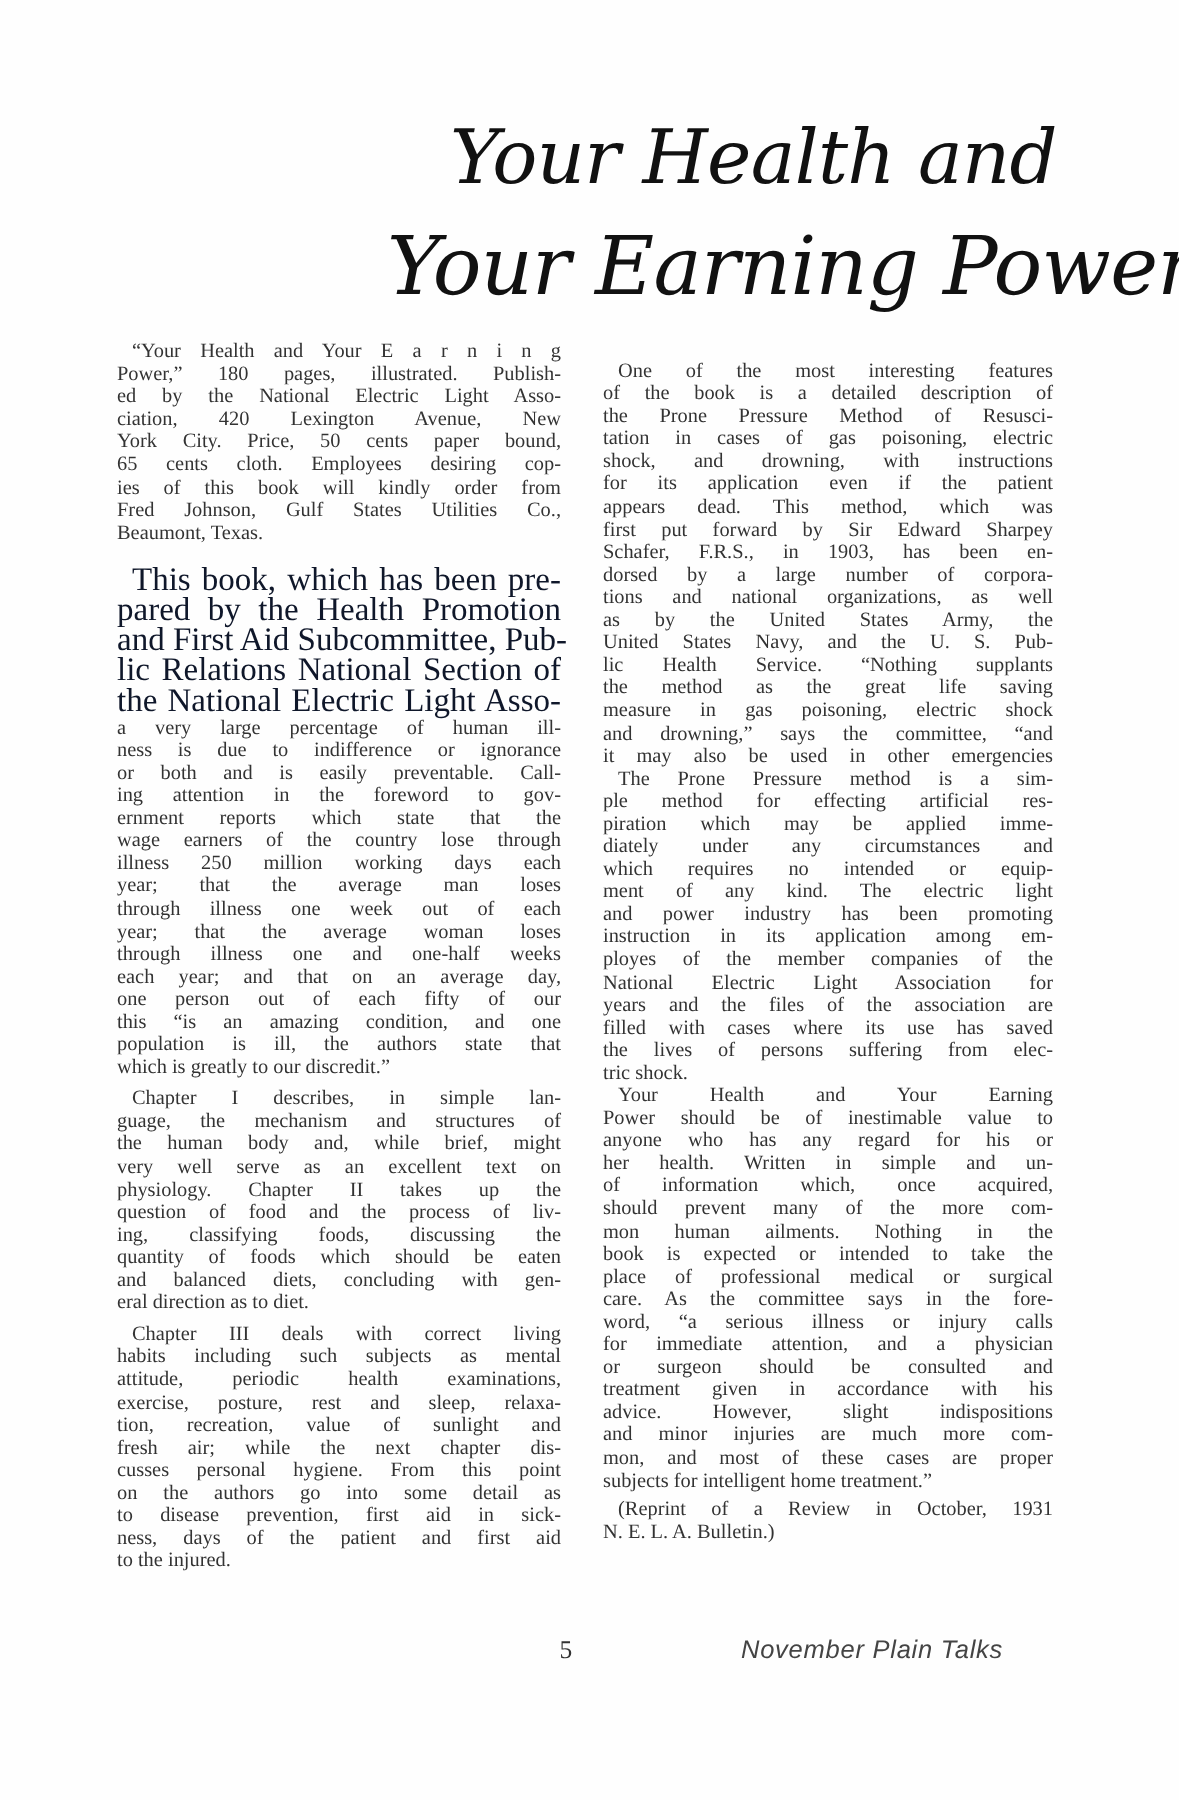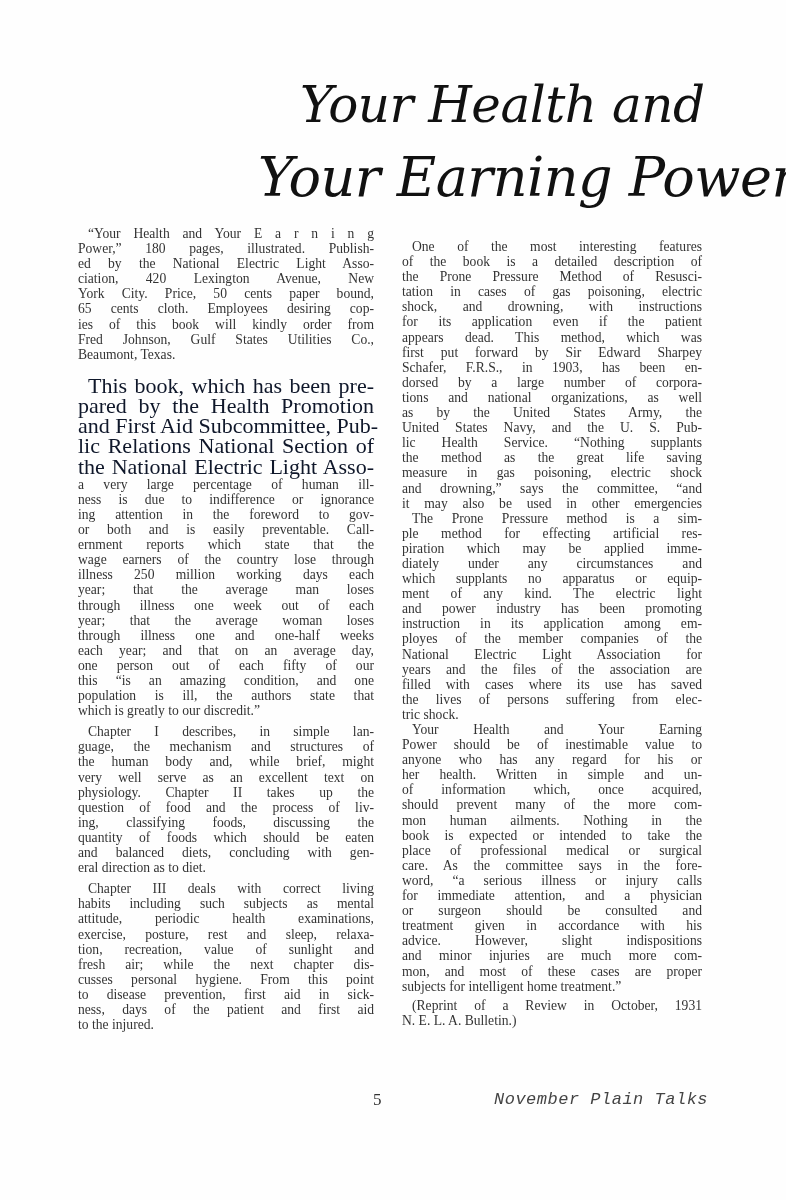--- a/index.html
+++ b/index.html
@@ -9,21 +9,21 @@
   .title-2 { left: 258px; top: 146px; font-size: 54px; }
   .col { position: absolute; font-family: "Liberation Serif", serif; color: #333; }
   .col-left { left: 78px; width: 296px; }
   .col-right { left: 402px; width: 300px; }
   .line { display: block; text-align: justify; text-align-last: justify; white-space: nowrap; height: 15.1px; line-height: 15.1px; font-size: 13.6px; }
   .line.last { text-align-last: left; }
   .line.indent { padding-left: 10px; }
   .lead .line { font-size: 22px; height: 20.2px; line-height: 20.2px; color: #0f172a; }
   .para-gap { height: 6px; }
   .footer-num { position: absolute; left: 373px; top: 1090px; font-family: "Liberation Serif", serif; font-size: 17px; color: #333; }
-  .footer-mag { position: absolute; left: 494px; top: 1090px; font-family: Liberation Mono, monospace; font-style: italic; font-size: 17px; letter-spacing: 0.5px; color: #444; }
+  .footer-mag { position: absolute; left: 494px; top: 1090px; font-family: Liberation Sans, sans-serif; font-style: italic; font-size: 17px; letter-spacing: 0.5px; color: #444; }
 </style>
 </head>
 <body>
 
 <div class="title title-1">Your Health and</div>
 <div class="title title-2">Your Earning Power</div>
 
 <div class="col col-left" style="top:226px;">
   <div>
       <span class="line indent">“Your Health and Your E a r n i n g</span>
@@ -40,22 +40,22 @@
   <div class="lead" style="margin-top:8px;">
       <span class="line indent">This book, which has been pre-</span>
       <span class="line">pared by the Health Promotion</span>
       <span class="line">and First Aid Subcommittee, Pub-</span>
       <span class="line">lic Relations National Section of</span>
       <span class="line">the National Electric Light Asso-</span>
     </div>
   <div>
       <span class="line">a very large percentage of human ill-</span>
       <span class="line">ness is due to indifference or ignorance</span>
+      <span class="line">or both and is easily preventable. Call-</span>
       <span class="line">ing attention in the foreword to gov-</span>
-      <span class="line">or both and is easily preventable. Call-</span>
       <span class="line">ernment reports which state that the</span>
       <span class="line">wage earners of the country lose through</span>
       <span class="line">illness 250 million working days each</span>
       <span class="line">year; that the average man loses</span>
       <span class="line">through illness one week out of each</span>
       <span class="line">year; that the average woman loses</span>
       <span class="line">through illness one and one-half weeks</span>
       <span class="line">each year; and that on an average day,</span>
       <span class="line">one person out of each fifty of our</span>
       <span class="line">this “is an amazing condition, and one</span>
@@ -77,20 +77,21 @@
     </div>
   <div class="para-gap"></div>
   <div>
       <span class="line indent">Chapter III deals with correct living</span>
       <span class="line">habits including such subjects as mental</span>
       <span class="line">attitude, periodic health examinations,</span>
       <span class="line">exercise, posture, rest and sleep, relaxa-</span>
       <span class="line">tion, recreation, value of sunlight and</span>
       <span class="line">fresh air; while the next chapter dis-</span>
       <span class="line">cusses personal hygiene. From this point</span>
+      <span class="line">on the authors go into some detail as</span>
       <span class="line">to disease prevention, first aid in sick-</span>
       <span class="line">ness, days of the patient and first aid</span>
       <span class="line last">to the injured.</span>
     </div>
 </div>
 
 <div class="col col-right" style="top:239px;">
   <div>
       <span class="line indent">One of the most interesting features</span>
       <span class="line">of the book is a detailed description of</span>
@@ -109,21 +110,21 @@
       <span class="line">the method as the great life saving</span>
       <span class="line">measure in gas poisoning, electric shock</span>
       <span class="line">and drowning,” says the committee, “and</span>
       <span class="line">it may also be used in other emergencies</span>
     </div>
   <div>
       <span class="line indent">The Prone Pressure method is a sim-</span>
       <span class="line">ple method for effecting artificial res-</span>
       <span class="line">piration which may be applied imme-</span>
       <span class="line">diately under any circumstances and</span>
-      <span class="line">which supplants no apparatus or equip-</span>
+      <span class="line">which requires no intended or equip-</span>
       <span class="line">ment of any kind. The electric light</span>
       <span class="line">and power industry has been promoting</span>
       <span class="line">instruction in its application among em-</span>
       <span class="line">ployes of the member companies of the</span>
       <span class="line">National Electric Light Association for</span>
       <span class="line">years and the files of the association are</span>
       <span class="line">filled with cases where its use has saved</span>
       <span class="line">the lives of persons suffering from elec-</span>
       <span class="line last">tric shock.</span>
     </div>

